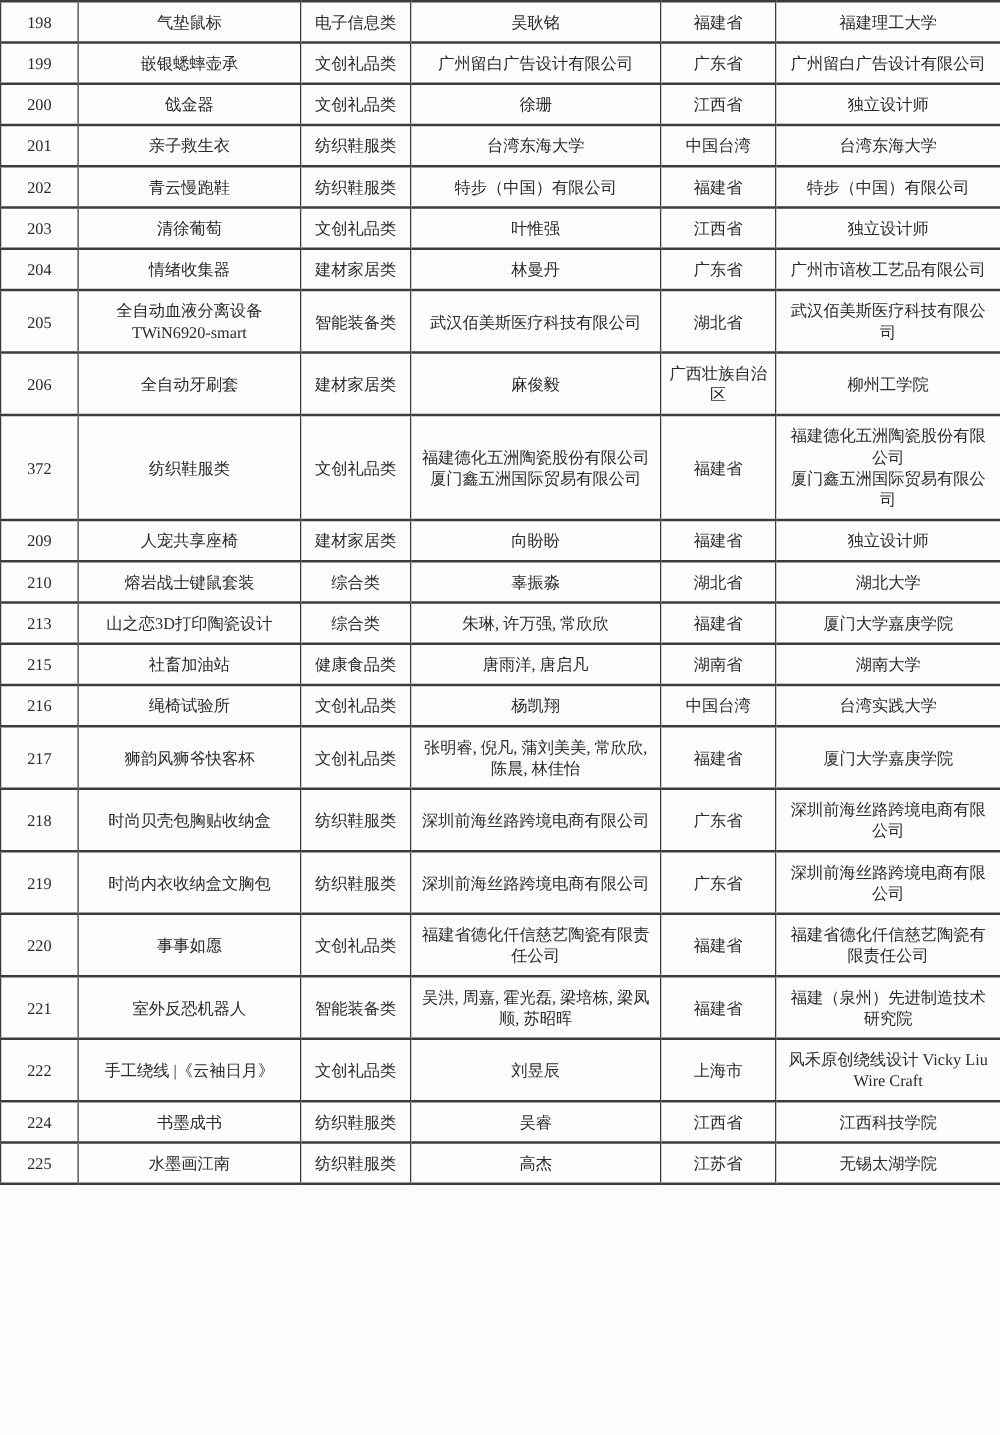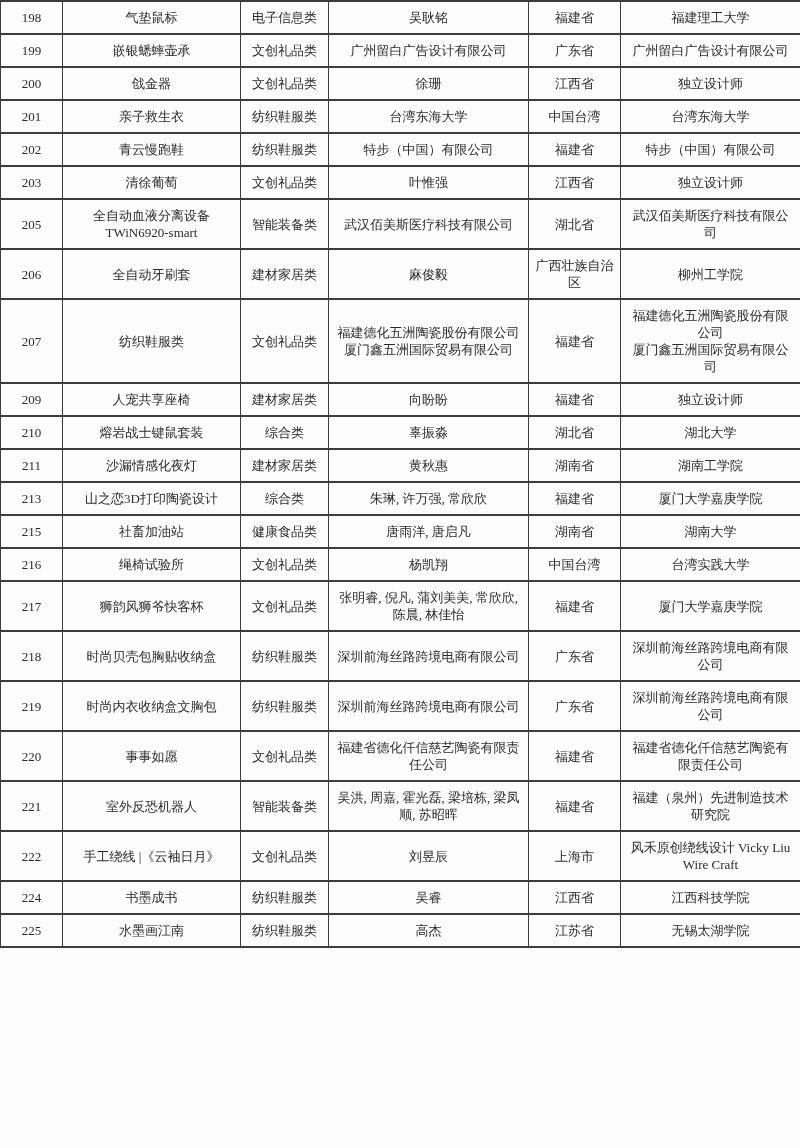--- a/index.html
+++ b/index.html
@@ -103,20 +103,28 @@
 
   <tr>
     <td>203</td>
     <td>清徐葡萄</td>
     <td>文创礼品类</td>
     <td>叶惟强</td>
     <td>江西省</td>
     <td>独立设计师</td>
   </tr>
 
+  <tr>
+    <td>204</td>
+    <td>情绪收集器</td>
+    <td>建材家居类</td>
+    <td>林曼丹</td>
+    <td>广东省</td>
+    <td>广州市谙枚工艺品有限公司</td>
+  </tr>
 
   <tr>
     <td>205</td>
     <td>全自动血液分离设备
 TWiN6920-smart</td>
     <td>智能装备类</td>
     <td>武汉佰美斯医疗科技有限公司</td>
     <td>湖北省</td>
     <td>武汉佰美斯医疗科技有限公司</td>
   </tr>
@@ -124,21 +132,21 @@
   <tr>
     <td>206</td>
     <td>全自动牙刷套</td>
     <td>建材家居类</td>
     <td>麻俊毅</td>
     <td>广西壮族自治区</td>
     <td>柳州工学院</td>
   </tr>
 
   <tr>
-    <td>207</td>
+    <td>372</td>
     <td>纺织鞋服类</td>
     <td>文创礼品类</td>
     <td>福建德化五洲陶瓷股份有限公司
 厦门鑫五洲国际贸易有限公司</td>
     <td>福建省</td>
     <td>福建德化五洲陶瓷股份有限公司
 厦门鑫五洲国际贸易有限公司</td>
   </tr>
 
 
@@ -153,28 +161,20 @@
 
   <tr>
     <td>210</td>
     <td>熔岩战士键鼠套装</td>
     <td>综合类</td>
     <td>辜振淼</td>
     <td>湖北省</td>
     <td>湖北大学</td>
   </tr>
 
-  <tr>
-    <td>211</td>
-    <td>沙漏情感化夜灯</td>
-    <td>建材家居类</td>
-    <td>黄秋惠</td>
-    <td>湖南省</td>
-    <td>湖南工学院</td>
-  </tr>
 
 
   <tr>
     <td>213</td>
     <td>山之恋3D打印陶瓷设计</td>
     <td>综合类</td>
     <td>朱琳, 许万强, 常欣欣</td>
     <td>福建省</td>
     <td>厦门大学嘉庚学院</td>
   </tr>

